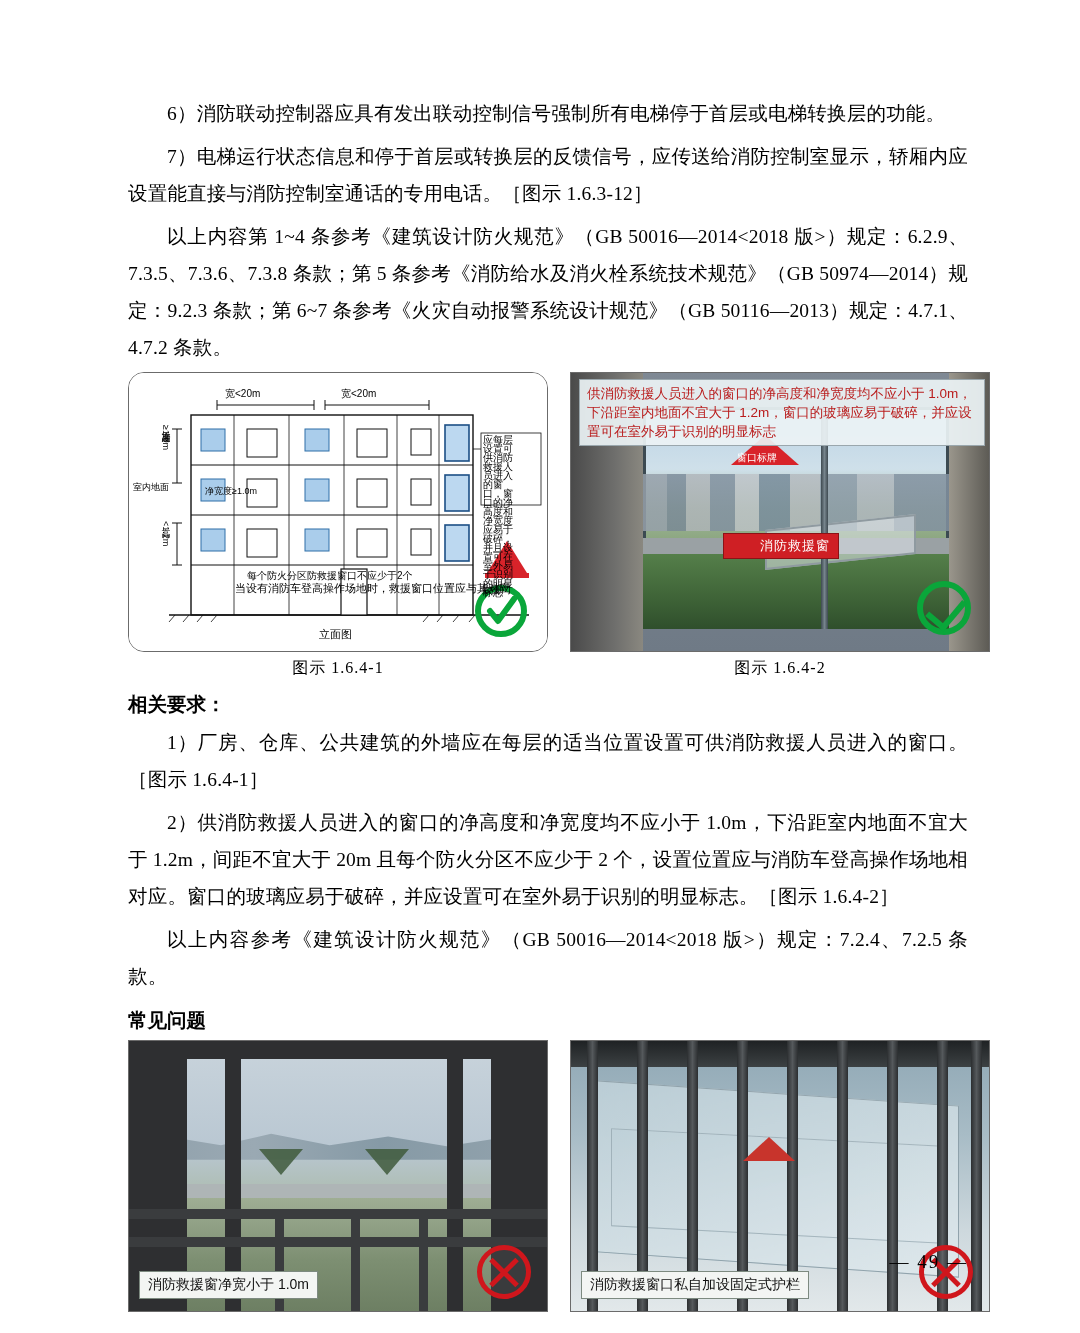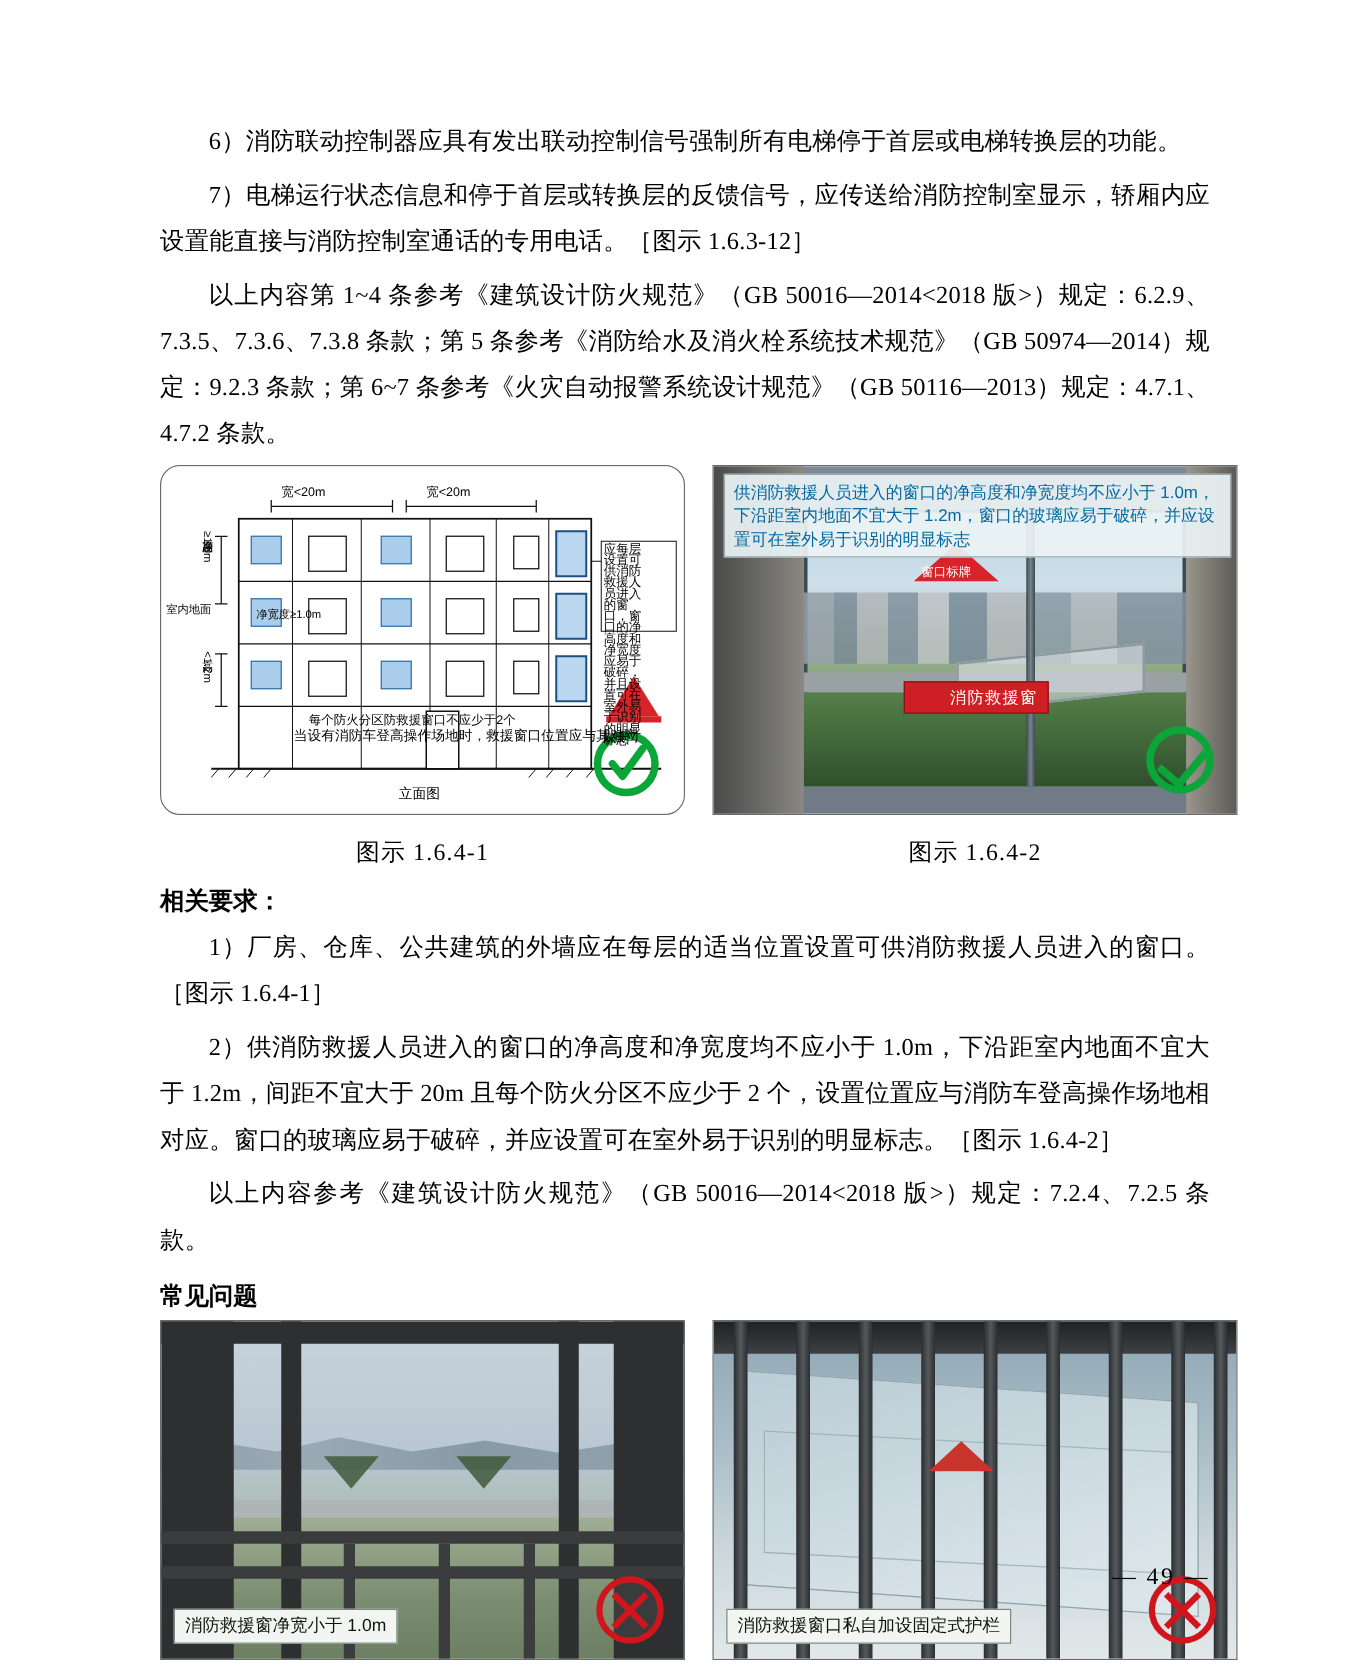--- a/index.html
+++ b/index.html
@@ -47,22 +47,22 @@
     font-weight: bold;
     margin: 12px 0 6px 0;
   }
   .fig-row {
     display: flex;
     gap: 22px;
     margin-top: 6px;
   }
   .fig-block { display: flex; flex-direction: column; align-items: center; }
   .fig-caption {
-    font-size: 19px;
-    margin-top: 17px;
+    font-size: 16px;
+    margin-top: 6px;
     letter-spacing: 1px;
   }
   .frame {
     border: 1px solid #6b6b6b;
     box-sizing: border-box;
     position: relative;
     overflow: hidden;
     background: #fff;
   }
 
@@ -118,21 +118,21 @@
     background: linear-gradient(90deg,#3e4a51,#76848c,#3e4a51);
   }
   .badge-tip {
     position:absolute;
     background: rgba(236,243,245,.92);
     border:1px solid #9aa7ad;
     font-size: 13.5px;
     line-height: 19px;
     padding: 4px 7px;
     font-family: "Liberation Sans", sans-serif;
-    color:#0369a1;
+    color:#b91c1c;
   }
   .red-sign {
     position:absolute;
     background:#cf1f24;
     color:#fff;
     font-size:13px;
     font-family:"Liberation Sans", sans-serif;
     padding:3px 8px;
     letter-spacing:1px;
     border:1px solid #8c1216;
@@ -384,21 +384,21 @@
             <div class="greenbelt"></div>
             <div class="sash"></div>
           </div>
           <div class="wall-left"></div>
           <div class="wall-right"></div>
           <div class="mullion-v" style="left:250px;"></div>
 
           <div class="tri-sign" style="left:160px;top:62px;"></div>
           <div class="tri-sign-label" style="left:166px;top:78px;">窗口标牌</div>
 
-          <div class="red-sign" style="left:152px;top:172px;padding-left:36px;">消防救援窗</div>
+          <div class="red-sign" style="left:152px;top:160px;padding-left:36px;">消防救援窗</div>
 
           <div class="badge-tip" style="left:8px;top:6px;width:390px;">供消防救援人员进入的窗口的净高度和净宽度均不应小于 1.0m，下沿距室内地面不宜大于 1.2m，窗口的玻璃应易于破碎，并应设置可在室外易于识别的明显标志</div>
 
           <div class="mark-ok" style="right:18px;bottom:16px;"></div>
         </div>
         <div class="fig-caption">图示 1.6.4-2</div>
       </div>
     </div>
 
     <h4 class="sub-head">相关要求：</h4>

